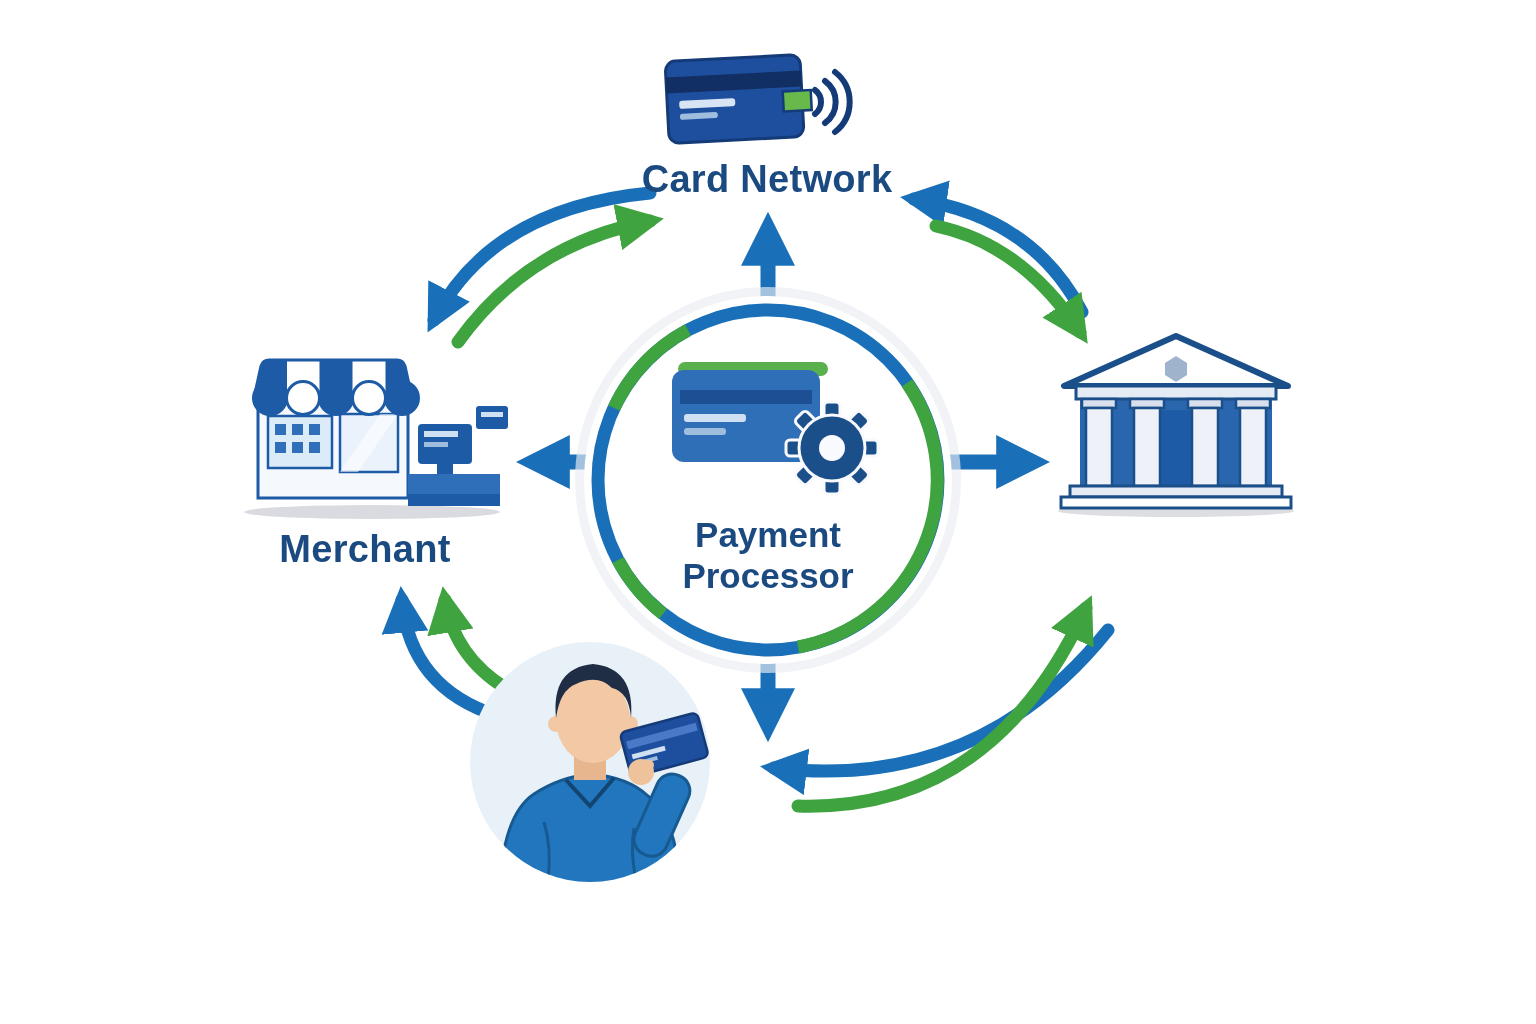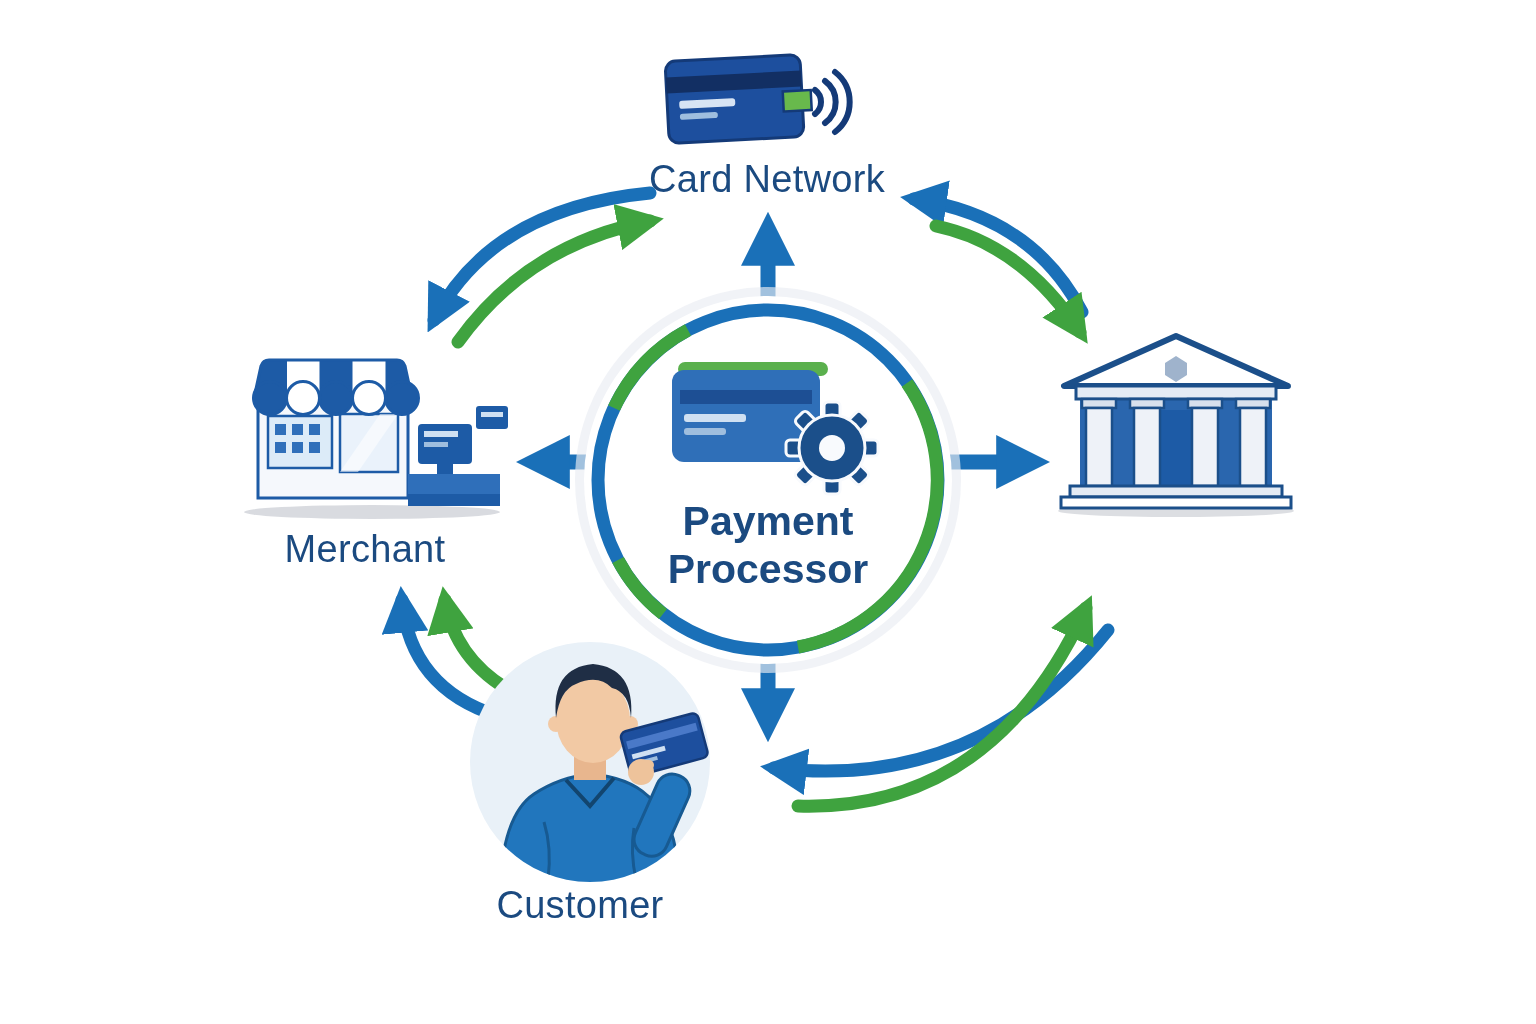--- a/index.html
+++ b/index.html
@@ -22,34 +22,34 @@
     inset: 0;
   }
   svg.icon {
     position: absolute;
     overflow: visible;
   }
   .node-label {
     position: absolute;
     width: 400px;
     text-align: center;
-    font-weight: normal;
+    font-weight: bold;
     font-size: 38px;
     color: var(--label-navy, #1b4a80);
     letter-spacing: 0.3px;
     user-select: none;
   }
   .center-label {
     position: absolute;
     left: 633px;
-    top: 497px;
+    top: 514px;
     width: 270px;
     text-align: center;
     font-weight: bold;
-    font-size: 41px;
+    font-size: 35px;
     line-height: 1.18;
     color: var(--label-navy, #1b4a80);
     user-select: none;
   }
   
   .arrow-blue  { stroke: var(--arrow-blue,  #1a70b8); fill: none; stroke-width: 13; stroke-linecap: round; }
   .arrow-green { stroke: var(--arrow-green, #3fa33f); fill: none; stroke-width: 13; stroke-linecap: round; }
   .thick { stroke-width: 15; stroke-linecap: butt; }
   .fill-blue  { fill: var(--arrow-blue,  #1a70b8); }
   .fill-green { fill: var(--arrow-green, #3fa33f); }
@@ -241,17 +241,16 @@
     <g transform="rotate(-15 215 122)">
       <rect x="176" y="100" width="80" height="46" rx="6" fill="#1d4f9e" stroke="#143a78" stroke-width="2.5"></rect>
       <rect x="180" y="110" width="72" height="8" fill="#4a79c8"></rect>
       <rect x="182" y="124" width="34" height="5" fill="#cfe0f2"></rect>
       <rect x="182" y="132" width="24" height="4" fill="#9fbede"></rect>
     </g>
 
     <circle cx="193" cy="150" r="13" fill="#eec39b"></circle>
     <rect x="186" y="138" width="20" height="10" rx="5" fill="#eec39b"></rect>
   </svg>
-  <div class="node-label" style="left:380px; top:884px;">Customer</div>
 
   <div class="center-label">Payment Processor</div>
 
 </div>
 
 </body></html>

